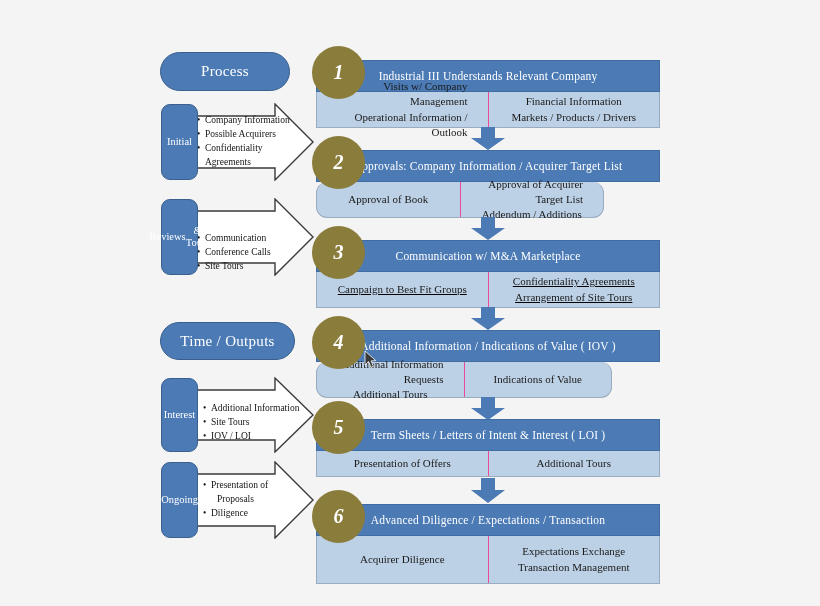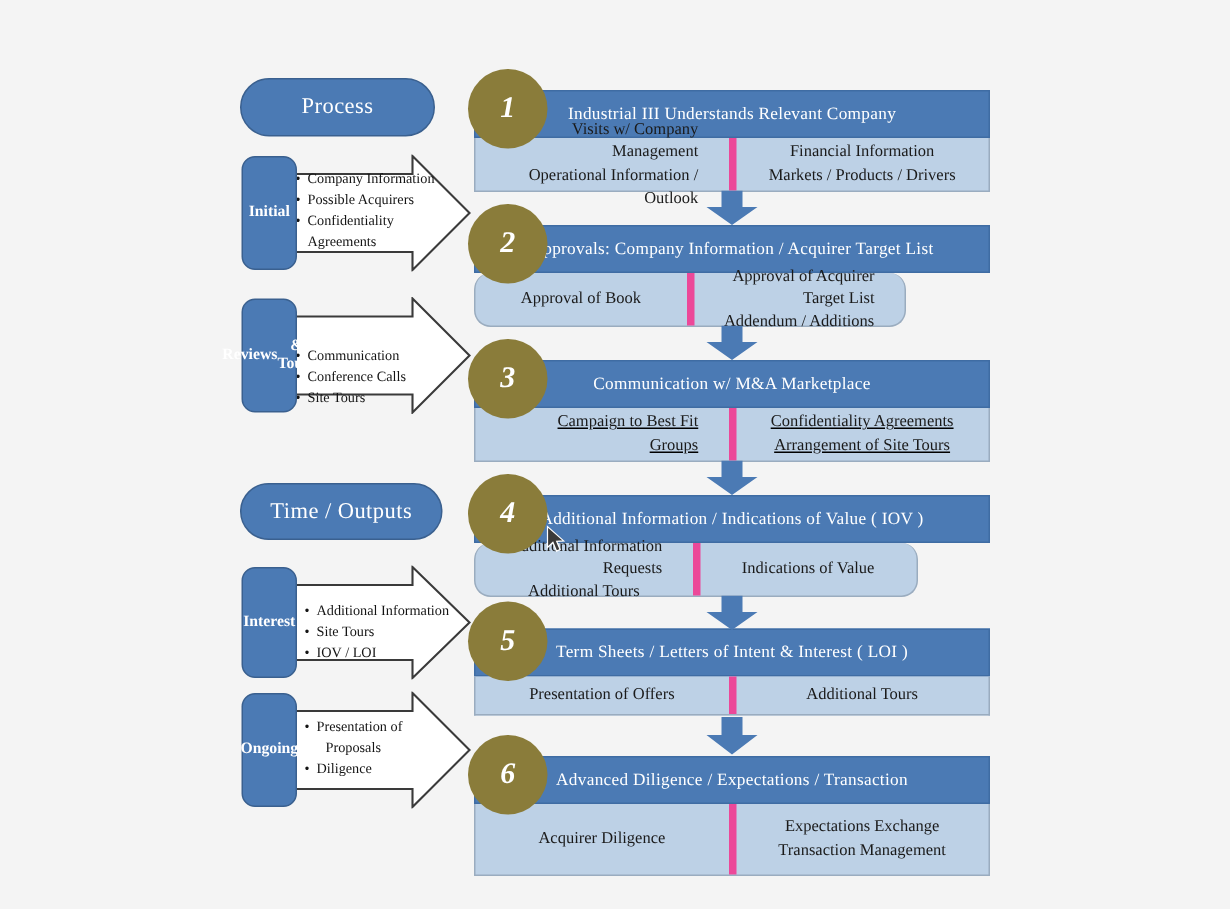--- a/index.html
+++ b/index.html
@@ -38,21 +38,21 @@
   
   .stage-label {
     background: #4b7ab4;
     border: 1px solid #3a608f;
     border-radius: 9px;
     color: #ffffff;
     display: flex;
     align-items: center;
     justify-content: center;
     text-align: center;
-    font-weight: bold;
+    font-weight: normal;
     font-size: 10.5px;
     line-height: 1.15;
     z-index: 4;
   }
 
   
   .block-arrow {
     z-index: 1;
   }
   .block-arrow svg { display: block; width: 100%; height: 100%; }
@@ -122,21 +122,21 @@
     align-items: center;
     justify-content: center;
     text-align: right;
     color: #1a1a1a;
     font-size: 11px;
     line-height: 1.38;
     padding: 0 20px;
     box-sizing: border-box;
   }
   .step-sub .cell + .cell {
-    border-left: 5px solid #ec4899;
+    border-left: 1px solid #ec4899;
   }
 
   
   .step-circle {
     background: #8a7c3a;
     border-radius: 50%;
     color: #ffffff;
     display: flex;
     align-items: center;
     justify-content: center;

